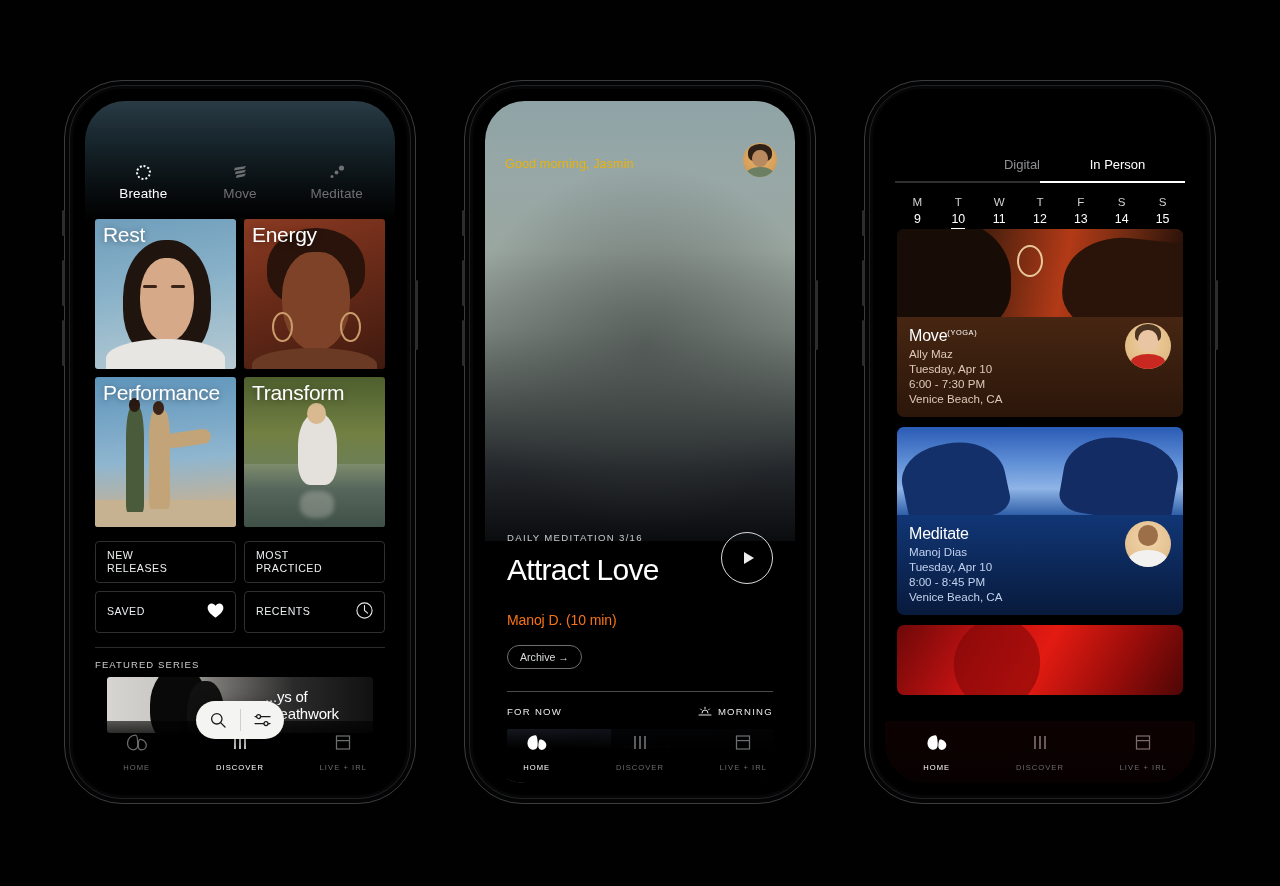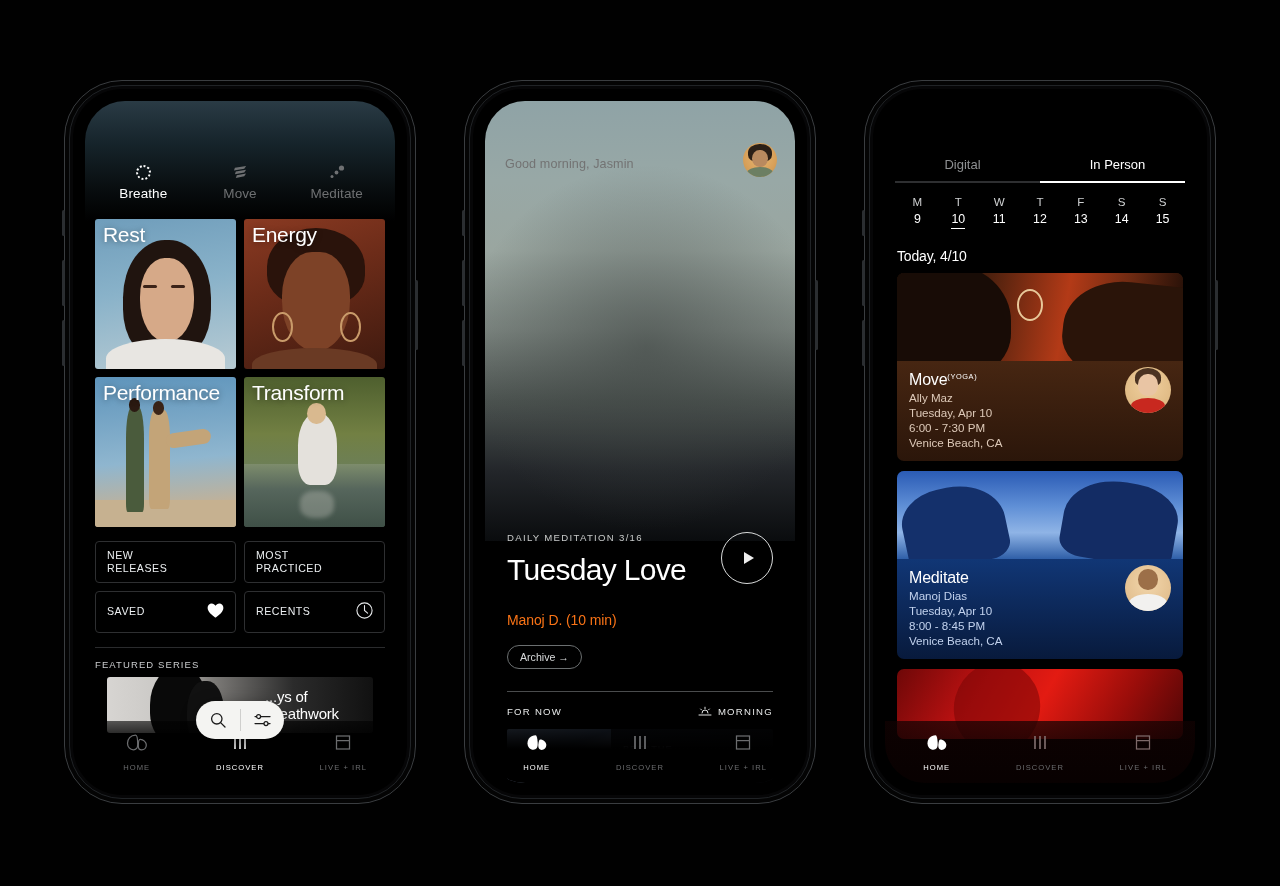--- a/index.html
+++ b/index.html
@@ -149,21 +149,21 @@
 
   
   #phone2 { left: 464px; top: 80px; width: 352px; height: 724px; }
   .p2-screen { background:#000; }
   .p2-photo {
     position:absolute; left:0; right:0; top:0; height: 440px;
     background:
       radial-gradient(circle at 52% 56%, rgba(60,66,64,.55) 0%, rgba(0,0,0,0) 62%),
       linear-gradient(180deg,#8fa3a6 0%,#98a8a6 18%,#9aa6a0 34%,#7c8580 52%,#4c5350 68%,#23262a 84%,#0a0c0e 100%);
   }
-  .greet { position:absolute; left:20px; top:56px; color:#737373; font-size:12.6px; letter-spacing:.1px; z-index:4; }
+  .greet { position:absolute; left:20px; top:56px; color:#eab308; font-size:12.6px; letter-spacing:.1px; z-index:4; }
   .avatar-top {
     position:absolute; right:18px; top:42px; width:34px; height:34px; border-radius:50%;
     background: radial-gradient(circle at 50% 42%, #e8b874 0%, #d8a059 60%, #c08f4c 100%);
     overflow:hidden; z-index:4;
   }
   .avatar-top .av-hair { position:absolute; left:16%; top:4%; width:68%; height:52%; border-radius:50% 50% 40% 40%; background:#2c2017; }
   .avatar-top .av-face { position:absolute; left:26%; top:20%; width:48%; height:52%; border-radius:46%; background:#b98a5f; }
   .avatar-top .av-body { position:absolute; left:12%; bottom:-6%; width:76%; height:34%; border-radius:50% 50% 0 0; background:#6c7f63; }
 
   .hero-block { position:absolute; left:0; right:0; top: 395px; z-index:5; padding: 0 22px; }
@@ -201,21 +201,21 @@
   .now-thumb .ridge { position:absolute; background:rgba(200,210,225,.35); border-radius:40%; filter:blur(1px); }
   .now-body { flex:1; padding: 9px 12px; position:relative; }
   .now-tag { color:#9fb0c4; font-size:9.3px; letter-spacing:.9px; border-bottom:1px solid #7d8fa3; display:inline-block; padding-bottom:1px; }
   .now-title { color:#fff; font-size:17.5px; letter-spacing:-.35px; margin-top:7px; }
 
   
   #phone3 { left: 864px; top: 80px; width: 352px; height: 724px; }
   .p3-screen { background:#000; }
   .seg-tabs { display:flex; padding: 56px 0 0 0; }
   .seg { flex:1; text-align:center; font-size:13px; padding-bottom:9px; }
-  .seg-off { color:#8e9092; }
+  .seg-off { color:#8e9092;text-align:right; }
   .seg-on { color:#fff; }
   .seg-track { display:flex; margin: 0 10px; }
   .seg-bar { flex:1; height:2px; }
   .seg-bar-off { background:#2e2f31; }
   .seg-bar-on { background:#fff; }
 
   .week { display:flex; padding: 12px 12px 0 12px; }
   .day { flex:1; text-align:center; }
   .day-d { font-size:11.6px; color:#cfd1d2; }
   .day-n { font-size:12.4px; color:#fff; margin-top:4px; display:inline-block; padding-bottom:2px; }
@@ -467,21 +467,21 @@
 
         <div class="greet">Good morning, Jasmin</div>
         <div class="avatar-top">
           <div class="av-body"></div>
             <div class="av-hair"></div>
             <div class="av-face"></div>
         </div>
 
         <div class="hero-block">
           <div class="eyebrow">DAILY MEDITATION 3/16</div>
-          <div class="hero-title">Tuesday Love</div>
+          <div class="hero-title">Attract Love</div>
           <div class="hero-sub">Manoj D. (10 min)</div>
           <div class="archive-btn">Archive →</div>
           <div class="play-circle">
             <div class="play-tri"></div>
           </div>
         </div>
 
         <div class="fornow-row">
           <div class="fornow-label">FOR NOW</div>
           <div class="morning-wrap">
@@ -594,21 +594,20 @@
           <div class="day">
             <div class="day-d">S</div>
             <div class="day-n">14</div>
           </div>
           <div class="day">
             <div class="day-d">S</div>
             <div class="day-n">15</div>
           </div>
         </div>
 
-        <div class="today-label">Today, 4/10</div>
 
         <div class="ev-card ev-move">
           <div class="ev-img img-move">
             <div class="hairmass"></div>
               <div class="neck"></div>
               <div class="earring"></div>
           </div>
           <div class="ev-meta">
             <div class="ev-title">
               <span>Move</span><sup>(YOGA)</sup>

